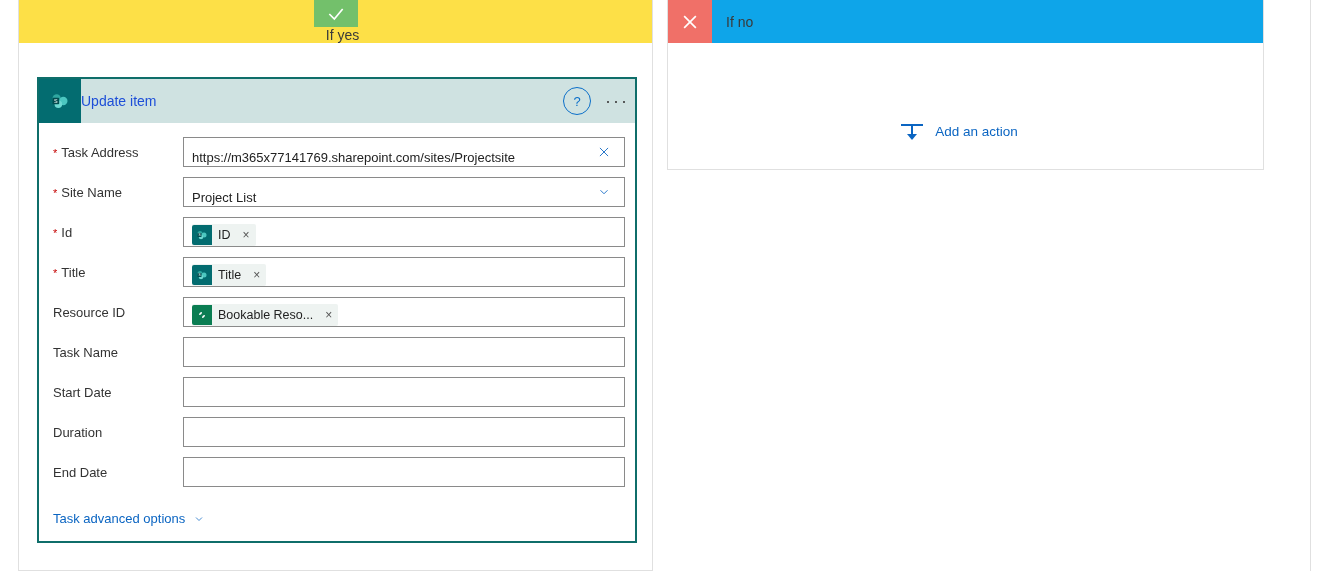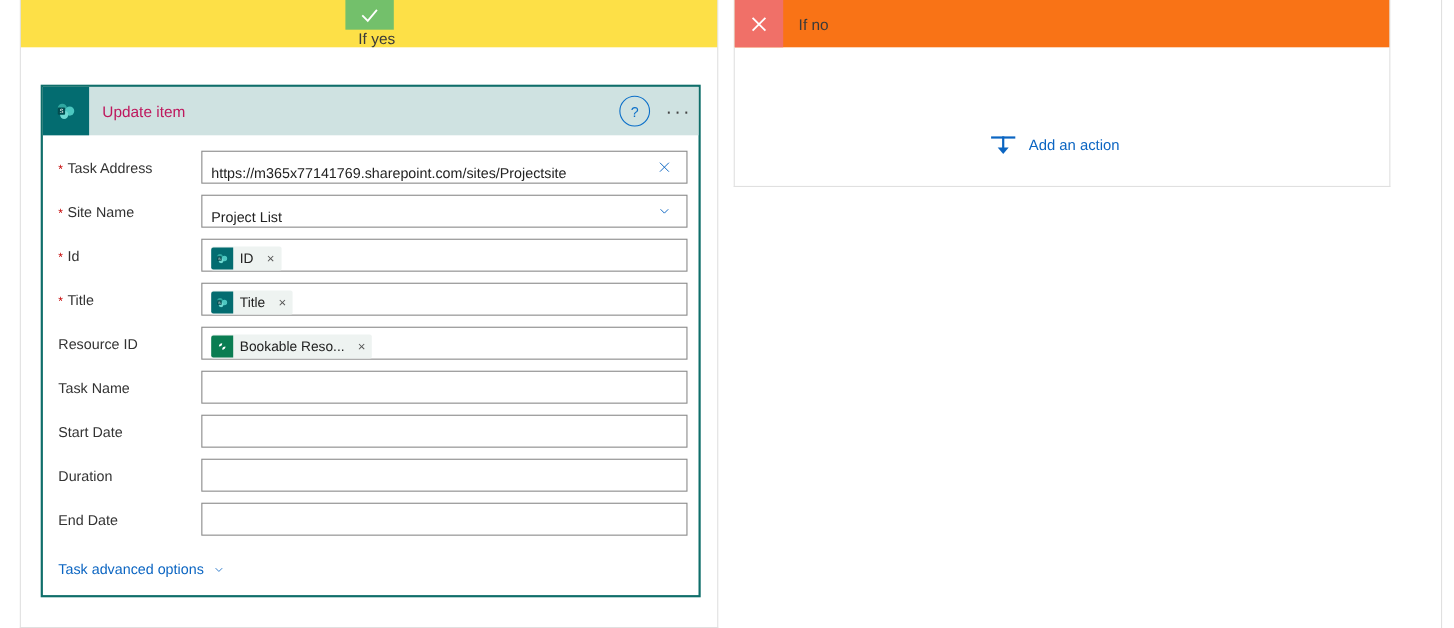--- a/index.html
+++ b/index.html
@@ -6,35 +6,35 @@
   body { margin: 0; background: #fff; width: 1322px; height: 571px; overflow: hidden; }
 
   .canvas { display: flex; width: 100%; height: 100%; }
 
   .branch-panel { position: relative; border: 1px solid #e0e0e0; border-top: none; background: #fff; }
   .branch-left  { width: 635px; margin-left: 18px; height: 571px; }
   .branch-right { width: 597px; margin-left: 14px; height: 170px; }
 
   .branch-header { height: 43px; display: flex; align-items: center; font-size: 14px; color: #3a3a3a; }
   .branch-header.yes { background: #fde047; flex-direction: column; }
-  .branch-header.no  { background: #f97316; }
+  .branch-header.no  { background: #0ea5e9; }
 
   .hdr-icon { width: 44px; height: 43px; display: flex; align-items: center; justify-content: center; }
   .hdr-icon.yes { background: #73c06b; }
   .hdr-icon.no  { background: #f07068; }
   .hdr-icon svg { width: 20px; height: 20px; stroke: #fff; stroke-width: 2; fill: none; }
 
   .hdr-label { padding-left: 14px; }
 
   
   .action-card { position: absolute; left: 18px; top: 77px; width: 600px; border: 2px solid #0f6e6a; background: #fff; }
   .action-card-header { height: 44px; background: #cfe2e1; display: flex; align-items: center; }
   .action-app-icon { width: 42px; height: 44px; background: #036c70; display: flex; align-items: center; justify-content: center; }
   .action-app-icon svg { width: 20px; height: 20px; }
-  .action-title { flex: 1; padding-left: 12px; font-size: 14px; color: #be185d; }
+  .action-title { flex: 1; font-size: 14px; color: #1d4ed8; }
   .action-help { width: 28px; height: 28px; border: 1.5px solid #0b6fc9; border-radius: 50%; color: #0b6fc9; font-size: 13px; display: flex; align-items: center; justify-content: center; margin-right: 8px; cursor: pointer; }
   .action-menu { width: 36px; text-align: center; color: #444; font-size: 18px; cursor: pointer; letter-spacing: 2px; }
 
   .form { padding: 14px 10px 4px 14px; }
   .form-row { display: flex; align-items: center; margin-bottom: 10px; min-height: 30px; }
   .form-label { width: 130px; font-size: 13px; color: #333; display: flex; align-items: baseline; gap: 2px; }
   .form-label .req { color: #c40000; font-size: 11px; margin-right: 2px; }
 
   .form-field { flex: 1; border: 1px solid #8a8a8a; height: 30px; display: flex; align-items: flex-end; padding: 0 6px; background: #fff; }
   .form-field input { border: none; outline: none; font-size: 13px; flex: 1; background: transparent; color: #222; }

